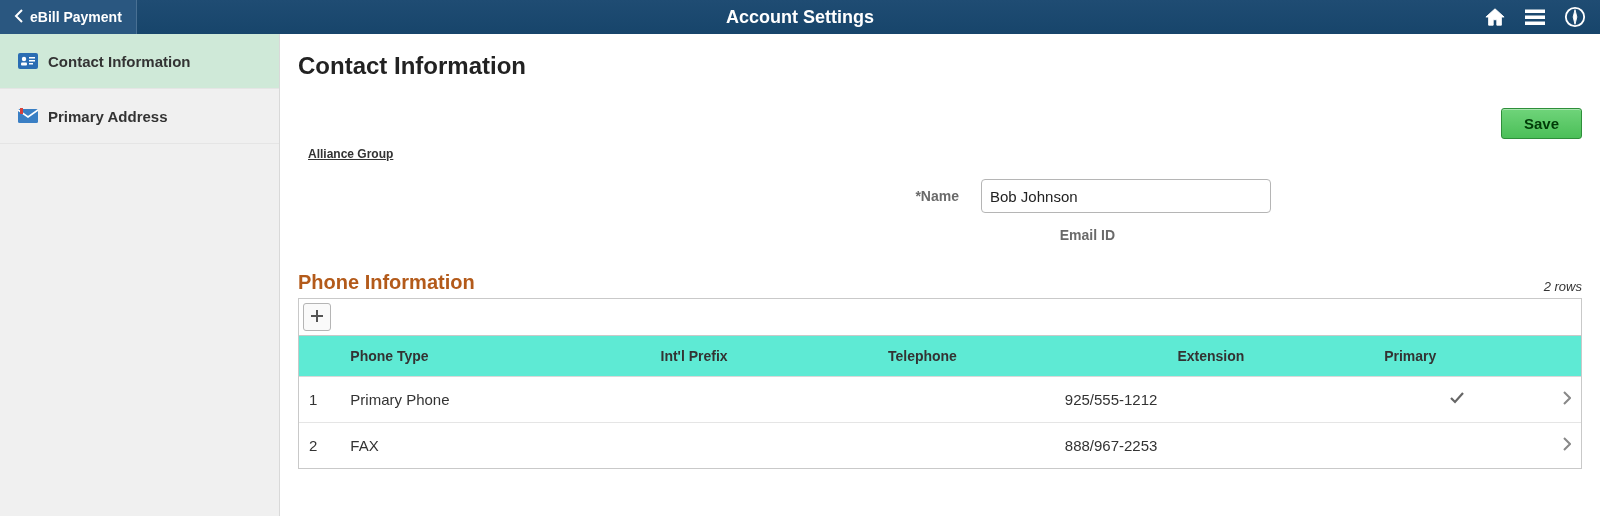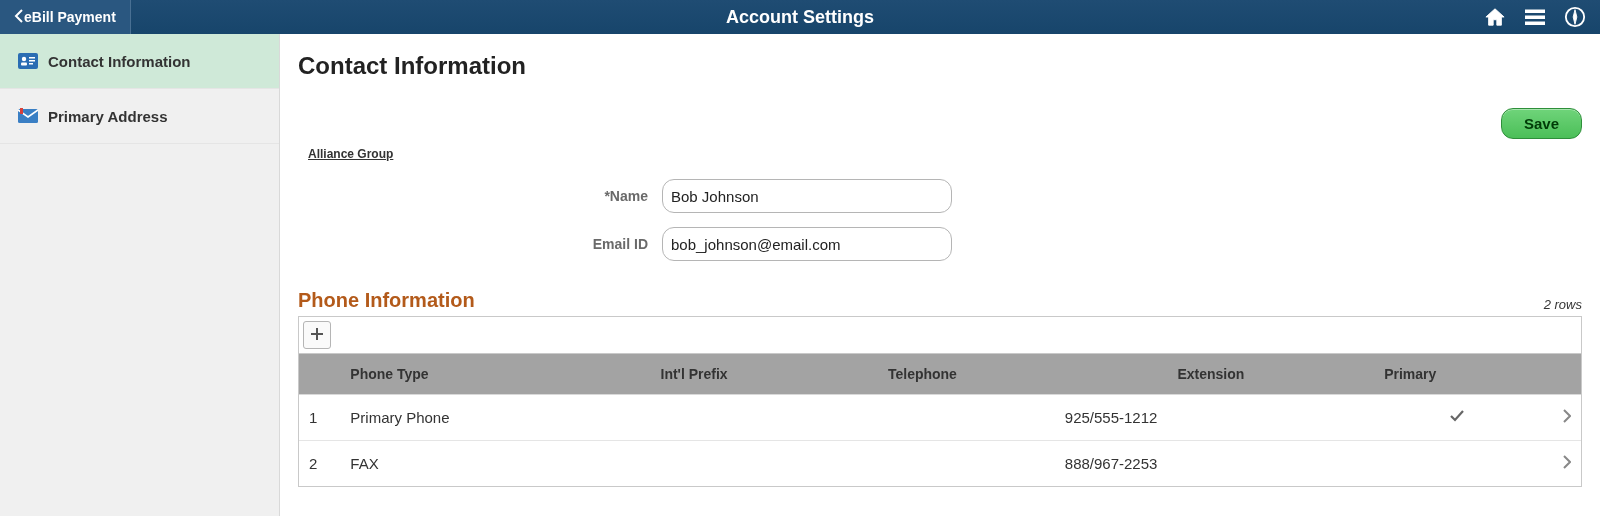--- a/index.html
+++ b/index.html
@@ -1,57 +1,57 @@
 <!DOCTYPE html>
 <html><head>
 <meta charset="utf-8">
 <style>
   * { box-sizing: border-box; }
   html, body { margin:0; padding:0; font-family: Arial, Helvetica, sans-serif; font-size:14px; color:#333; background:#fff; }
   body { width:1600px; height:516px; overflow:hidden; }
 
   
   .header { height:34px; background: linear-gradient(#1f4c73, #17456b); display:flex; align-items:center; color:#fff; position:relative; }
-  .back-btn { display:flex; align-items:center; padding:0 14px; height:100%; background:#2a5780; cursor:pointer; font-weight:bold; font-size:14px; border-right:1px solid rgba(255,255,255,0.15); }
+  .back-btn { display:flex; align-items:center; gap:6px; padding:0 14px; height:100%; background:#2a5780; cursor:pointer; font-weight:bold; font-size:14px; border-right:1px solid rgba(255,255,255,0.15); }
   .back-btn svg { fill:#fff; }
   .header-title { position:absolute; left:50%; transform:translateX(-50%); font-weight:bold; font-size:18px; color:#fff; }
   .header-icons { margin-left:auto; display:flex; align-items:center; gap:18px; padding-right:14px; }
   .hicon { width:22px; height:22px; display:flex; align-items:center; justify-content:center; cursor:pointer; }
   .hicon svg { fill:#fff; stroke:#fff; }
 
   
   .layout { display:flex; height:calc(516px - 34px); }
   .sidebar { width:280px; background:#f0f0f0; border-right:1px solid #d9d9d9; }
   .side-item { display:flex; align-items:center; gap:10px; padding:18px 18px; font-weight:bold; font-size:15px; color:#333; cursor:pointer; border-bottom:1px solid #e5e5e5; }
   .side-item.active { background:#cfe9d8; }
   .side-icon { width:20px; height:18px; display:flex; align-items:center; justify-content:center; }
 
   
   .main { flex:1; padding:18px 18px 0 18px; overflow:auto; }
   .page-title { font-size:24px; font-weight:bold; margin:0 0 28px 0; color:#222; }
   .save-row { display:flex; justify-content:flex-end; margin-bottom:8px; }
-  .save-btn { background: linear-gradient(#6fd47a, #4bbf58); border:1px solid #2e8f3a; border-radius:12px; padding:6px 22px; font-weight:bold; font-size:15px; cursor:pointer; color:#003b07; box-shadow: inset 0 1px 0 rgba(255,255,255,0.4); }
+  .save-btn { background: linear-gradient(#6fd47a, #4bbf58); border:1px solid #2e8f3a; border-radius:3px; padding:6px 22px; font-weight:bold; font-size:15px; cursor:pointer; color:#003b07; box-shadow: inset 0 1px 0 rgba(255,255,255,0.4); }
 
   .group-name { font-weight:bold; font-size:12px; margin:4px 0 18px 10px;text-decoration:underline; }
 
-  .form-row { display:flex; align-items:center; gap:14px; margin-bottom:14px; }
+  .form-row { display:flex; align-items:center; justify-content:center; gap:22px; margin-bottom:14px; }
   .form-label { width:350px; text-align:right; color:#6a6a6a; font-weight:bold; font-size:14px; }
   .form-label .req { color:#6a6a6a; }
-  .form-input { width:290px; height:32px; border:1px solid #b5b5b5; border-radius:12px; padding:16px 8px; font-size:15px; color:#222; background:#fff; }
+  .form-input { width:290px; height:32px; border:1px solid #b5b5b5; border-radius:4px; padding:16px 8px; font-size:15px; color:#222; background:#fff; }
 
   .section-title { color:#b35a1a; font-weight:bold; font-size:20px; margin-top:14px; }
   .rows-count { float:right; font-size:13px; color:#333; font-weight:normal;font-style:italic; }
   .section-head-row { display:flex; justify-content:space-between; align-items:flex-end; margin-top:14px; }
 
   .grid-wrap { border:1px solid #c9c9c9; margin-top:4px; }
   .grid-toolbar { border-bottom:1px solid #c9c9c9; padding:4px; }
   .add-btn { width:28px; height:28px; border:1px solid #b5b5b5; background:#fafafa; border-radius:3px; font-size:18px; line-height:1; cursor:pointer; display:flex; align-items:center; justify-content:center; color:#555; }
 
   table.grid { width:100%; border-collapse:collapse; }
-  table.grid thead th { background:#a3a3a3; text-align:left; font-weight:bold; font-size:14px; padding:12px 10px; border-bottom:1px solid #d9d9d9; color:#333; }
+  table.grid thead th { background:#5eead4; text-align:left; font-weight:bold; font-size:14px; padding:12px 10px; border-bottom:1px solid #d9d9d9; color:#333; }
   table.grid tbody td { padding:14px 10px; border-bottom:1px solid #e5e5e5; font-size:15px; color:#333; }
   table.grid tbody tr:last-child td { border-bottom:none; }
   .col-num { width:40px; text-align:left; }
   .col-type { width:300px; }
   .col-prefix { width:220px; }
   .col-tel { width:280px;text-align:right; }
   .col-ext { width:200px; }
   .col-primary { width:160px; text-align:center; }
   .col-arrow { width:40px; text-align:right; }
   .chev { color:#888; }
@@ -128,21 +128,20 @@
     </div>
 
     <div class="group-name">Alliance Group</div>
 
     <div class="form-row">
       <label class="form-label"><span class="req">*</span><span>Name</span></label>
       <input class="form-input" type="text" value="Bob Johnson" style="">
     </div>
     <div class="form-row">
       <label class="form-label">Email ID</label>
-      <input class="form-input" type="text" value="bob_johnson@email.com" style="">
     </div>
 
     <div class="section-head-row">
       <div class="section-title">Phone Information</div>
       <div class="rows-count">2 rows</div>
     </div>
 
     <div class="grid-wrap">
       <div class="grid-toolbar">
         <button class="add-btn">

